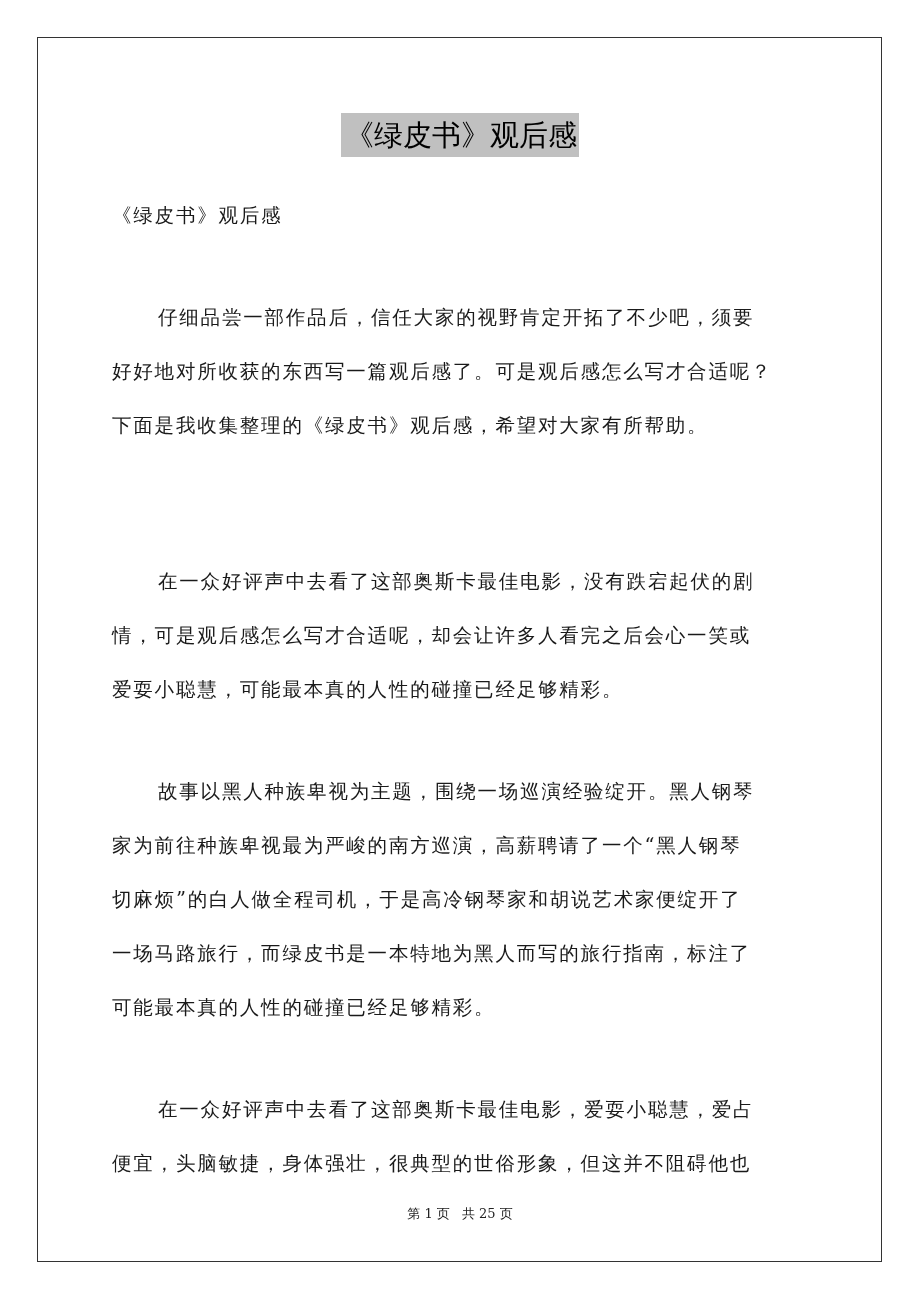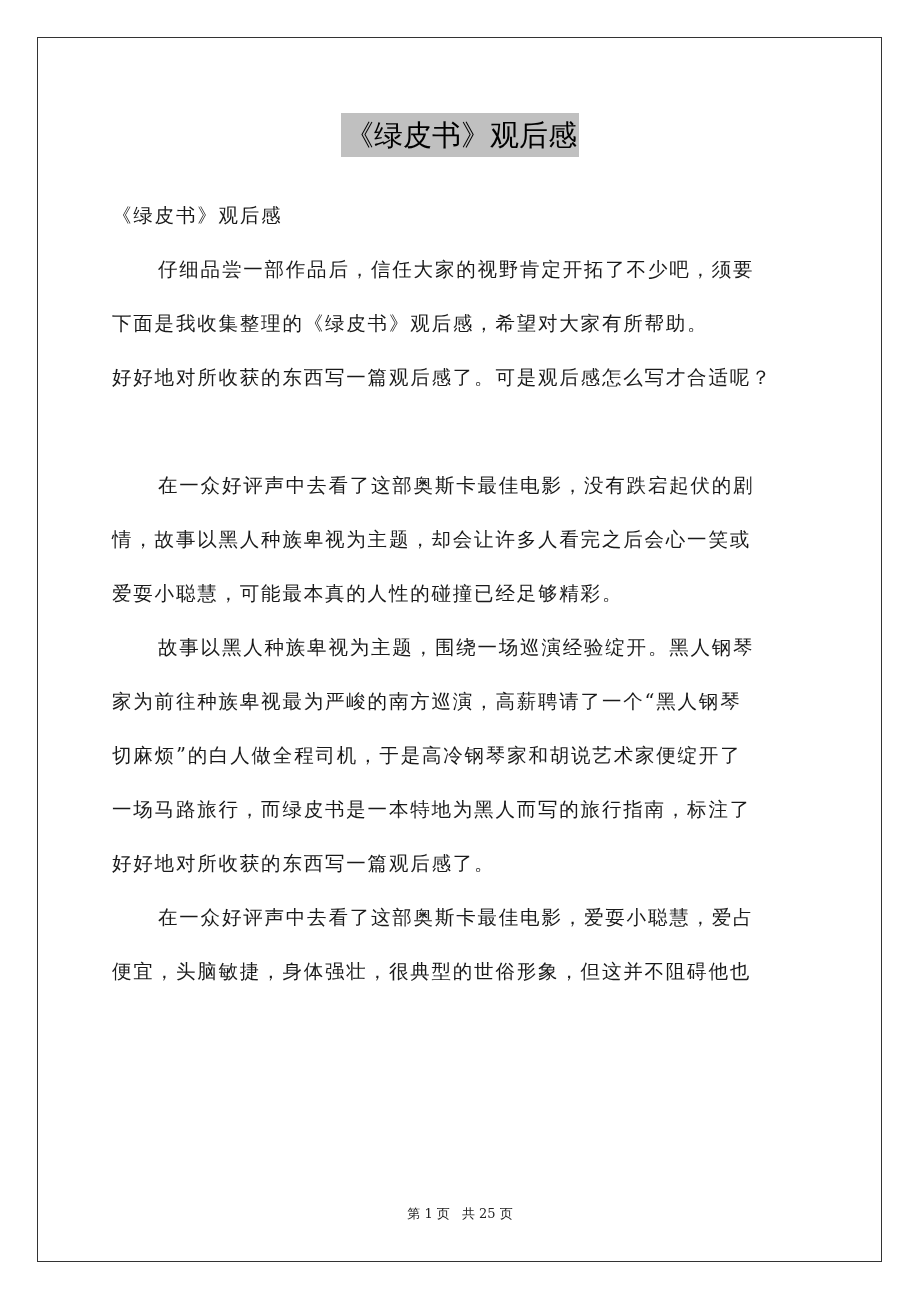--- a/index.html
+++ b/index.html
@@ -51,20 +51,21 @@
       color: #1a1a1a;
     }
     .line {
       height: 54px;
       line-height: 40px;
       white-space: nowrap;
       letter-spacing: 1.8px;
     }
     .indent {
       padding-left: 46px;
+      margin-top: 48px;
     }
     .gap {
       height: 54px;
     }
     .footer {
       position: absolute;
       top: 1205px;
       left: 0;
       width: 920px;
       text-align: center;
@@ -79,35 +80,35 @@
 <div class="page-frame"></div>
 
 <div class="title-wrap">
   <span class="title">《绿皮书》观后感</span>
 </div>
 
 <div class="content">
   <div class="line">《绿皮书》观后感</div>
 
   <div class="line indent">仔细品尝一部作品后，信任大家的视野肯定开拓了不少吧，须要</div>
+  <div class="line">好好地对所收获的东西写一篇观后感了。可是观后感怎么写才合适呢？</div>
   <div class="line">下面是我收集整理的《绿皮书》观后感，希望对大家有所帮助。</div>
-  <div class="line">好好地对所收获的东西写一篇观后感了。可是观后感怎么写才合适呢？</div>
 
   <div class="gap"></div>
 
 
   <div class="line indent">在一众好评声中去看了这部奥斯卡最佳电影，没有跌宕起伏的剧</div>
-  <div class="line">情，故事以黑人种族卑视为主题，却会让许多人看完之后会心一笑或</div>
+  <div class="line">情，可是观后感怎么写才合适呢，却会让许多人看完之后会心一笑或</div>
   <div class="line">爱耍小聪慧，可能最本真的人性的碰撞已经足够精彩。</div>
 
   <div class="line indent">故事以黑人种族卑视为主题，围绕一场巡演经验绽开。黑人钢琴</div>
   <div class="line">家为前往种族卑视最为严峻的南方巡演，高薪聘请了一个“黑人钢琴</div>
   <div class="line">切麻烦”的白人做全程司机，于是高冷钢琴家和胡说艺术家便绽开了</div>
   <div class="line">一场马路旅行，而绿皮书是一本特地为黑人而写的旅行指南，标注了</div>
-  <div class="line">好好地对所收获的东西写一篇观后感了。</div>
+  <div class="line">可能最本真的人性的碰撞已经足够精彩。</div>
 
   <div class="line indent">在一众好评声中去看了这部奥斯卡最佳电影，爱耍小聪慧，爱占</div>
   <div class="line">便宜，头脑敏捷，身体强壮，很典型的世俗形象，但这并不阻碍他也</div>
 </div>
 
 <div class="footer">
   <span>第 1 页</span>
   <span>共 25 页</span>
 </div>
 

